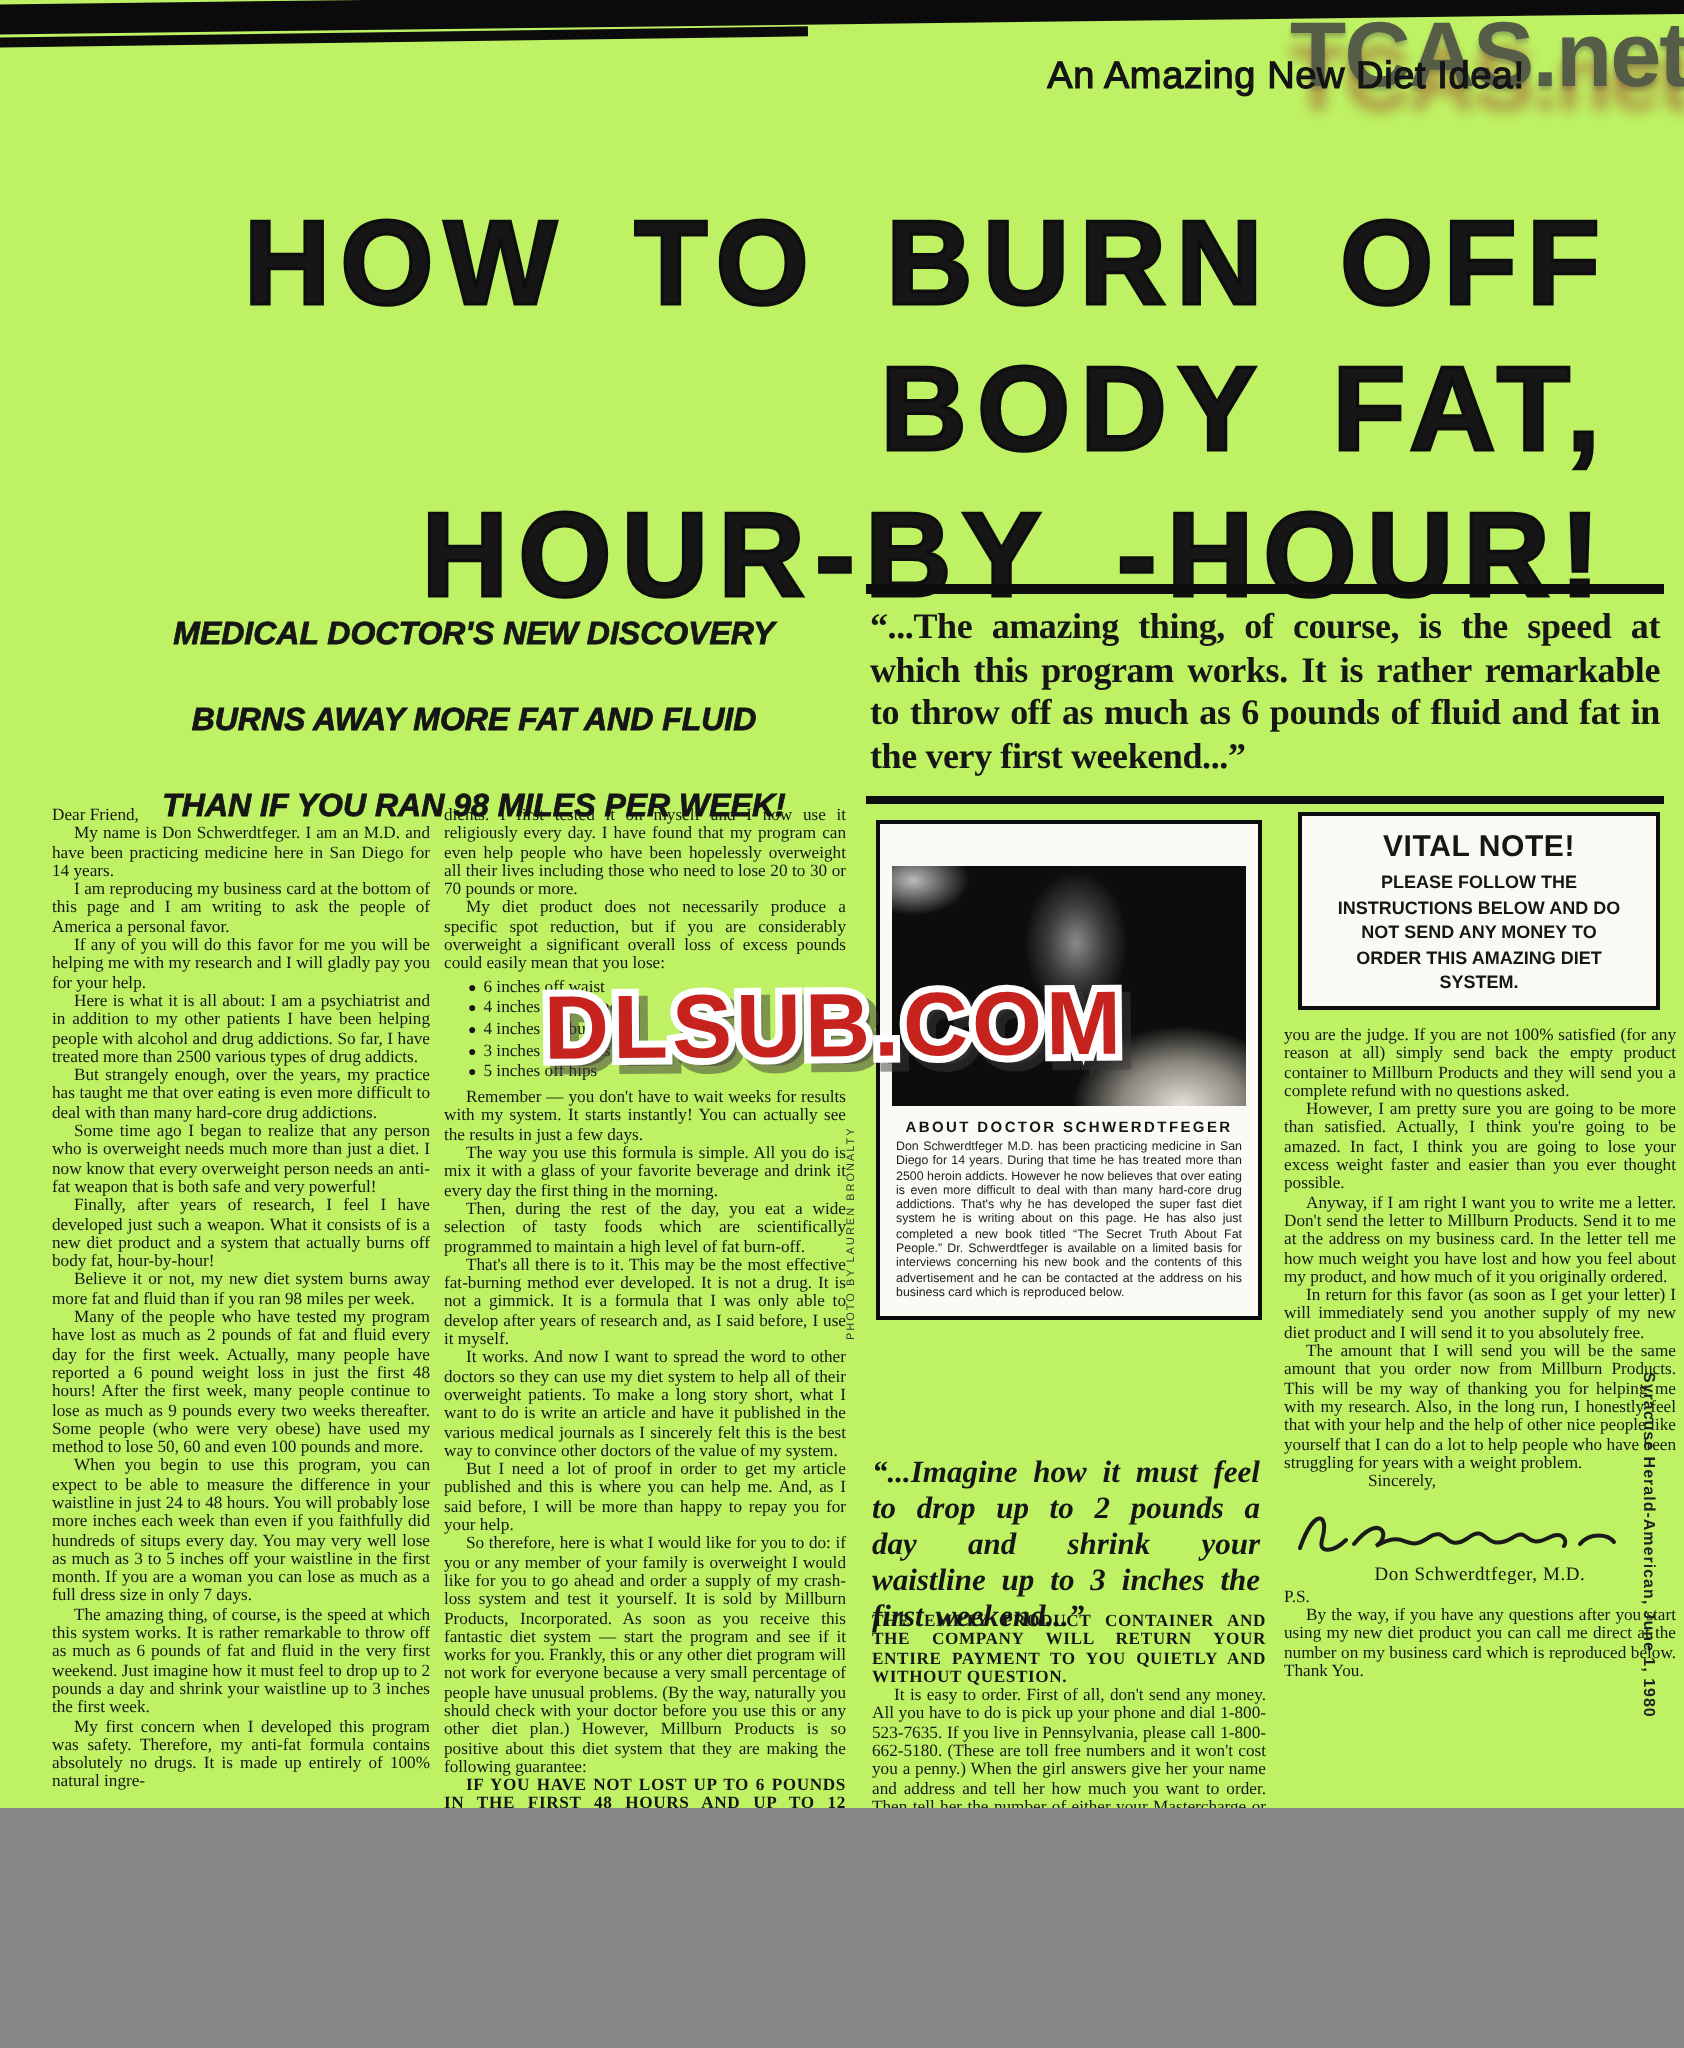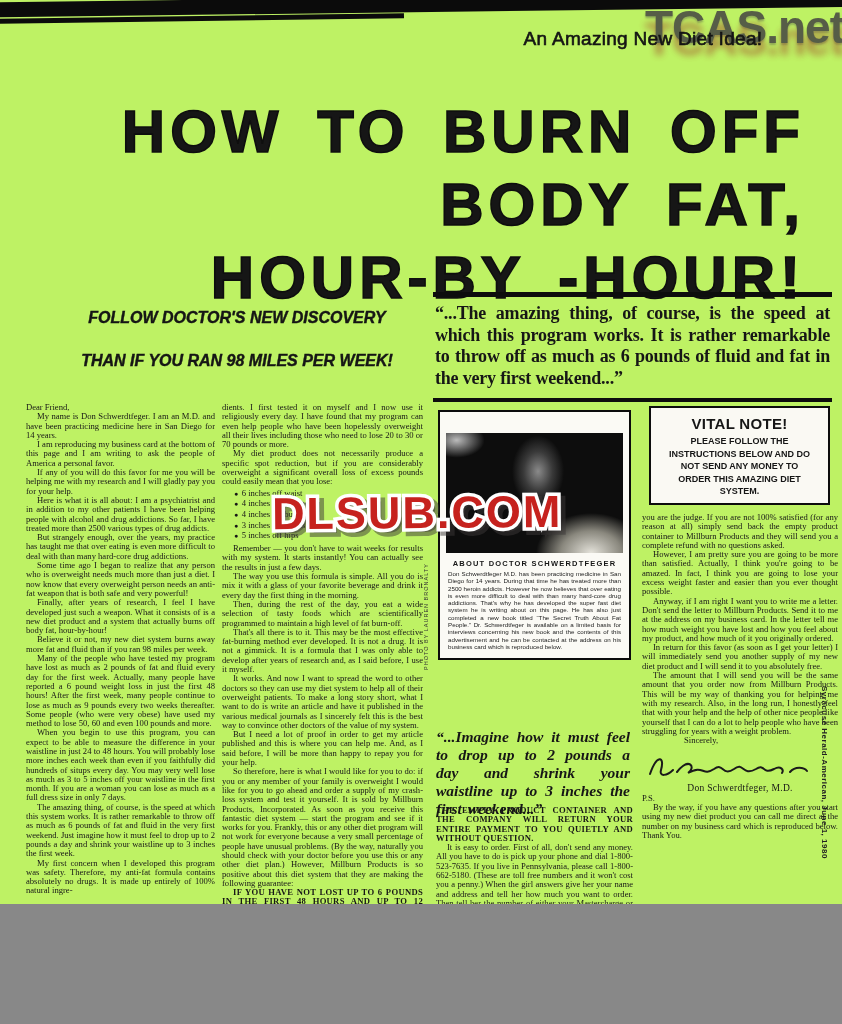--- a/index.html
+++ b/index.html
@@ -87,21 +87,22 @@
   <div class="wm-tcas">TCAS.net</div>
   <div class="kicker">An Amazing New Diet Idea!</div>
 
   <div class="headline">
       <div>HOW TO BURN OFF</div>
       <div>BODY FAT,</div>
       <div>HOUR-BY -HOUR!</div>
     </div>
 
   <div class="subhead">
-      <div>FOLLOW DOCTOR'S NEW DISCOVERY</div>
+      <div>MEDICAL DOCTOR'S NEW DISCOVERY</div>
+      <div>BURNS AWAY MORE FAT AND FLUID</div>
       <div>THAN IF YOU RAN 98 MILES PER WEEK!</div>
     </div>
 
   <div class="pullquote">“...The amazing thing, of course, is the speed at which this program works. It is rather remarkable to throw off as much as 6 pounds of fluid and fat in the very first weekend...”</div>
 
   <div class="bodycol col1 nf">
       <p>Dear Friend,</p>
       <p>My name is Don Schwerdtfeger. I am an M.D. and have been practicing medicine here in San Diego for 14 years.</p>
       <p>I am reproducing my business card at the bottom of this page and I am writing to ask the people of America a personal favor.</p>
       <p>If any of you will do this favor for me you will be helping me with my research and I will gladly pay you for your help.</p>

